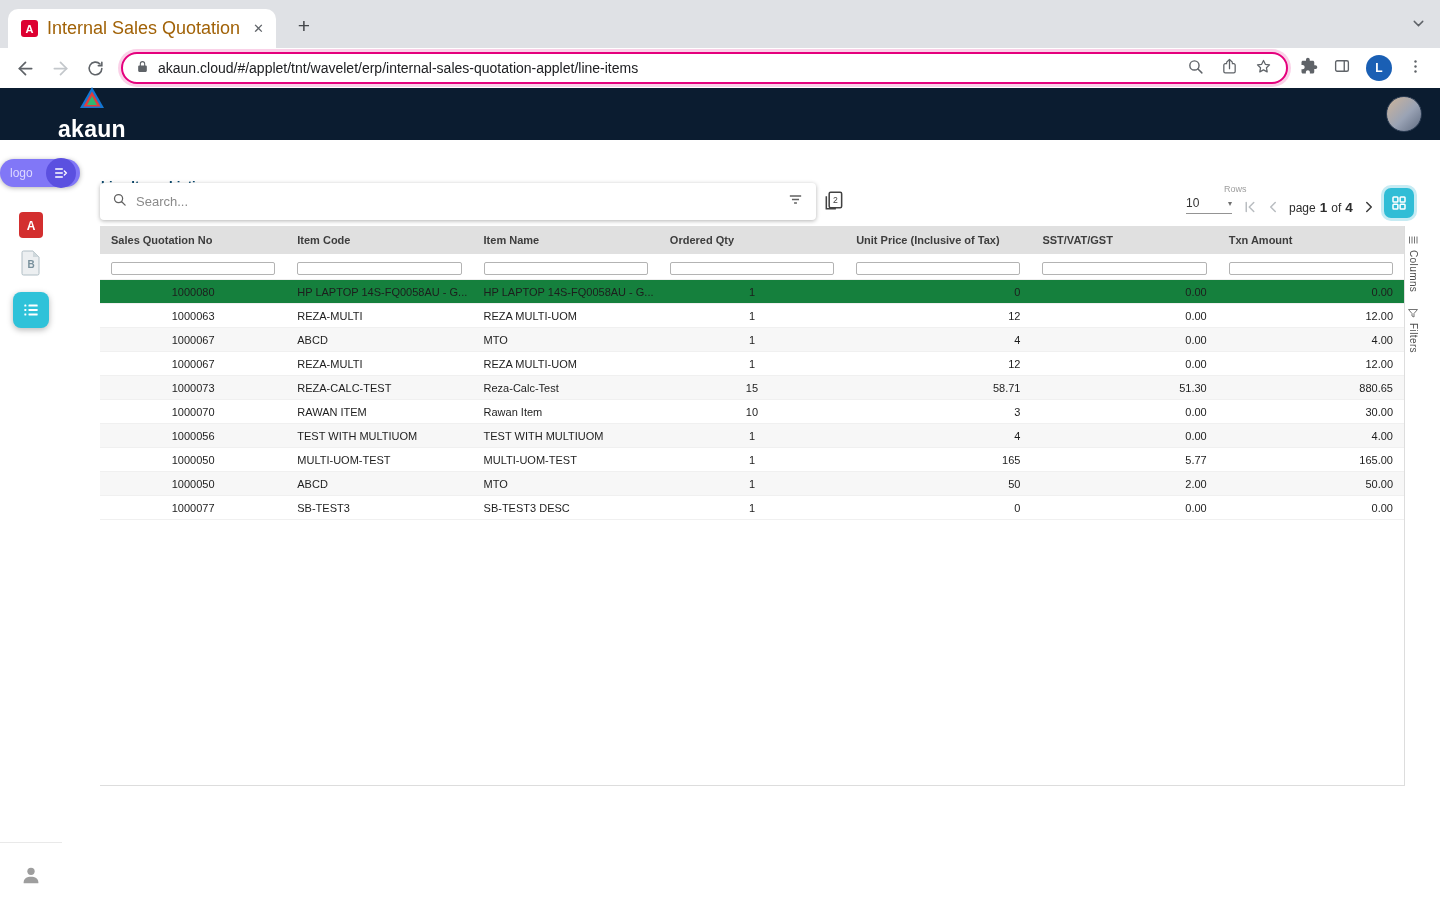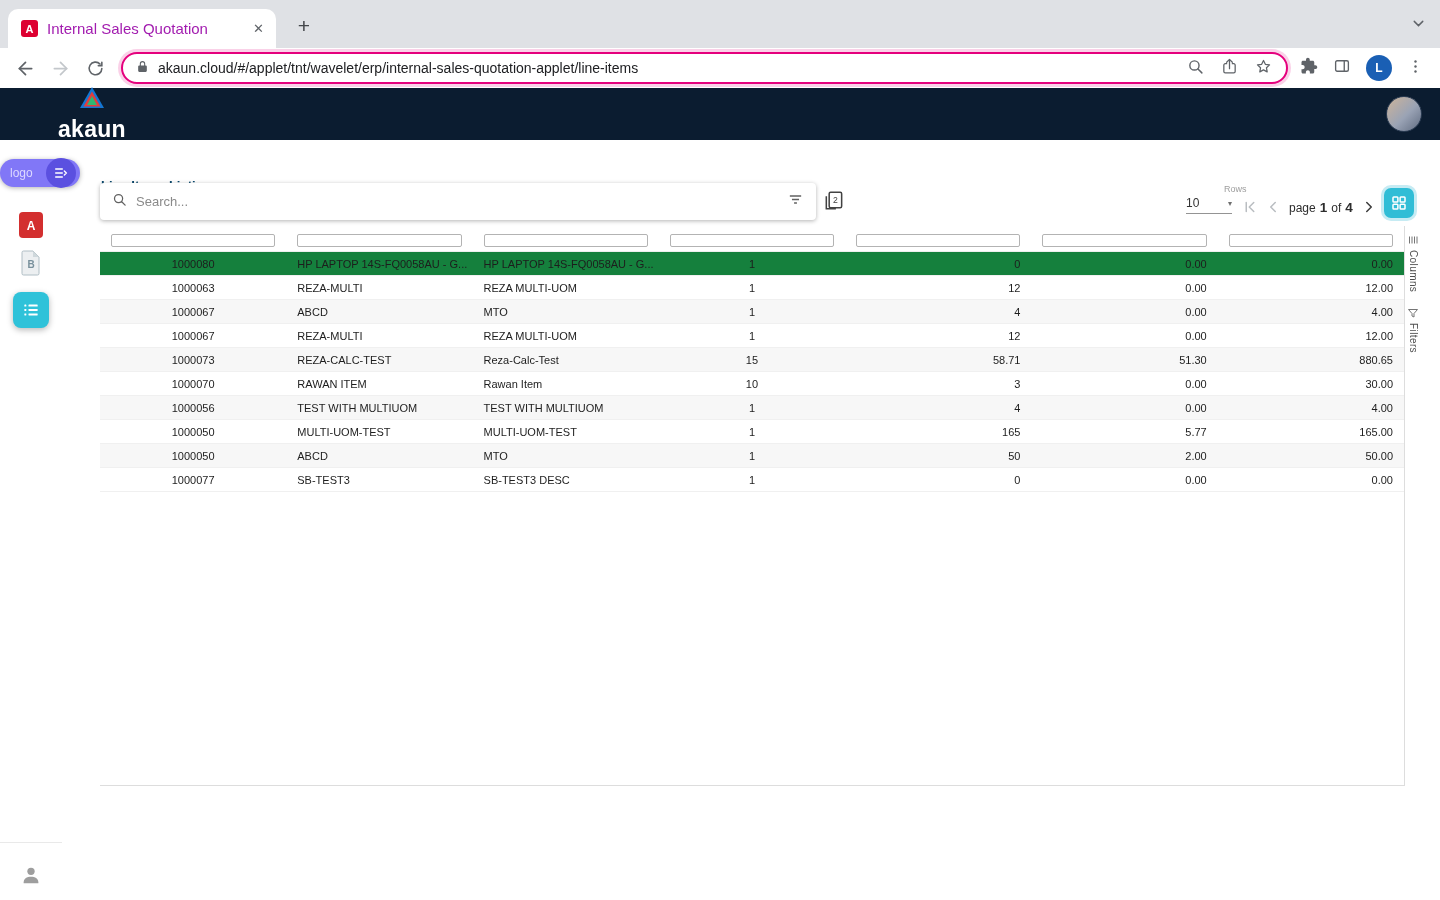--- a/index.html
+++ b/index.html
@@ -5,21 +5,21 @@
   * { margin:0; padding:0; box-sizing:border-box; }
   html,body { width:1440px; height:900px; }
   body { font-family:"Liberation Sans", sans-serif; background:#fff; position:relative; overflow:hidden; }
 
   
   .tabstrip { position:absolute; top:0; left:0; right:0; height:48px; background:#dfe1e5; }
   .tab { position:absolute; left:8px; top:9px; width:268px; height:39px; background:#fff;
          border-radius:10px 10px 0 0; display:flex; align-items:center; gap:9px; padding:0 10px 0 13px; }
   .angular-badge { width:17px; height:17px; background:#dd0031; border-radius:3px; color:#fff;
          font-size:11px; font-weight:bold; display:flex; align-items:center; justify-content:center; flex:0 0 auto; }
-  .tab-title { flex:1; font-size:15px; color:#a21caf; white-space:nowrap; overflow:hidden; }
+  .tab-title { flex:1; font-size:18px; color:#a16207; white-space:nowrap; overflow:hidden; }
   .tab-close { color:#5f6368; font-size:13px; line-height:1; padding:2px; }
   .newtab-btn { position:absolute; left:293px; top:14px; font-size:21px; color:#44474b; width:22px; text-align:center; }
   .strip-chevron { position:absolute; right:13px; top:15px; }
 
   .navbar { position:absolute; top:48px; left:0; right:0; height:40px; background:#fff;
             display:flex; align-items:center; padding:0 12px; }
   .nav-btn { width:26px; height:26px; display:flex; align-items:center; justify-content:center; margin-right:9px; }
   .omnibox { flex:1; height:32px; border-radius:16px; background:#fff; border:2px solid #e5007d;
              box-shadow:0 0 0 3px rgba(229,0,125,.18); display:flex; align-items:center;
              gap:9px; padding:0 14px 0 13px; margin:0 12px 0 4px; }
@@ -315,20 +315,29 @@
   <div class="grid-btn">
     <svg width="18" height="18" viewBox="0 0 24 24" fill="none" stroke="#fff" stroke-width="2">
         <rect x="4" y="4" width="6.5" height="6.5" rx="1"></rect>
         <rect x="13.5" y="4" width="6.5" height="6.5" rx="1"></rect>
         <rect x="4" y="13.5" width="6.5" height="6.5" rx="1"></rect>
         <rect x="13.5" y="13.5" width="6.5" height="6.5" rx="1"></rect>
       </svg>
   </div>
 
   <div class="table-wrap">
+    <div class="thead-row">
+        <div class="th">Sales Quotation No</div>
+        <div class="th">Item Code</div>
+        <div class="th">Item Name</div>
+        <div class="th">Ordered Qty</div>
+        <div class="th">Unit Price (Inclusive of Tax)</div>
+        <div class="th">SST/VAT/GST</div>
+        <div class="th">Txn Amount</div>
+      </div>
     <div class="tfilter-row">
         <div class="tfcell"><input type="text" class="filter-input" style=""></div>
         <div class="tfcell"><input type="text" class="filter-input" style=""></div>
         <div class="tfcell"><input type="text" class="filter-input" style=""></div>
         <div class="tfcell"><input type="text" class="filter-input" style=""></div>
         <div class="tfcell"><input type="text" class="filter-input" style=""></div>
         <div class="tfcell"><input type="text" class="filter-input" style=""></div>
         <div class="tfcell"><input type="text" class="filter-input" style=""></div>
       </div>
     <div>

